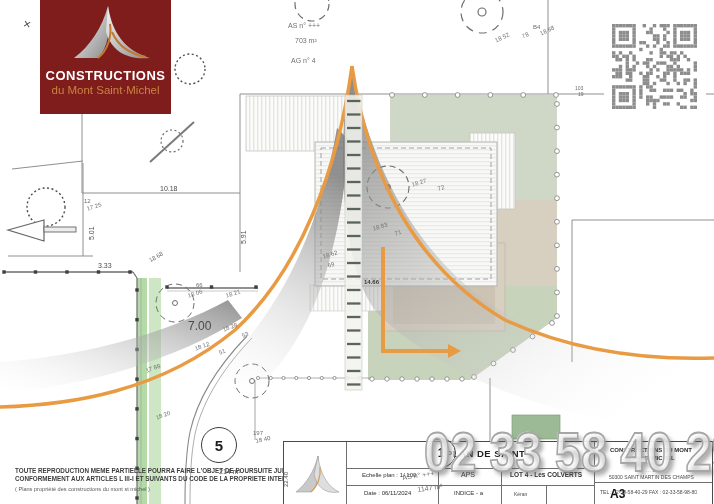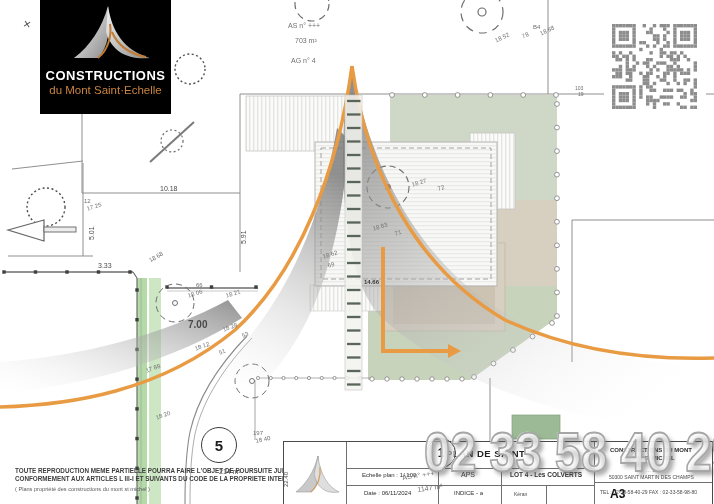--- a/index.html
+++ b/index.html
@@ -1,21 +1,21 @@
 <!DOCTYPE html>
 <html><head>
 <meta charset="utf-8">
 <style>
   html,body{margin:0;padding:0;background:#e8e8e8;}
   .stage{position:relative;width:714px;height:504px;background:#ffffff;overflow:hidden;
          font-family:"Liberation Sans",sans-serif;}
   .abs{position:absolute;}
 
   
-  .logo-box{left:40px;top:0;width:131px;height:114px;background:#000000;z-index:15;text-align:center;}
+  .logo-box{left:40px;top:0;width:131px;height:114px;background:#7f1d1d;z-index:15;text-align:center;}
   .logo-name{color:#ffffff;font-weight:bold;font-size:13px;letter-spacing:.5px;margin-top:2px;}
   .logo-sub{color:#c9843f;font-size:11.5px;margin-top:1px;}
   .quality{left:42px;top:117px;z-index:15;white-space:nowrap;}
   .quality .ql{color:#a0a0a0;font-size:12.5px;letter-spacing:2px;display:inline-block;}
   .quality .qs{color:#1a1a1a;font-size:12px;letter-spacing:5px;display:inline-block;margin-left:10px;}
 
   
   #annotations{left:0;top:0;width:714px;height:504px;z-index:12;pointer-events:none;}
   .ann{position:absolute;color:#6f6f6f;white-space:nowrap;transform-origin:left top;}
   .circ{position:absolute;border:1.3px solid #3c3c3c;border-radius:50%;display:flex;align-items:center;
@@ -514,21 +514,21 @@
   </svg>
 
   <div class="abs logo-box">
     <svg width="131" height="62" viewBox="0 0 131 62">
       <path d="M34,58 C50,46 62,28 68,6 C71,30 68,48 58,58 Z" fill="url(#silver)"></path>
       <path d="M68,6 C72,32 84,50 110,58 C88,60 72,52 66,32 Z" fill="url(#silver)"></path>
       <path d="M58,58 C68,50 72,36 70,24" stroke="#c07c35" stroke-width="2" fill="none"></path>
       <path d="M72,32 C78,46 90,54 106,57" stroke="#c07c35" stroke-width="2" fill="none"></path>
     </svg>
     <div class="logo-name">CONSTRUCTIONS</div>
-    <div class="logo-sub">du Mont Saint·Echelle</div>
+    <div class="logo-sub">du Mont Saint·Michel</div>
   </div>
 
   <div class="abs legal">
     <div class="l12">TOUTE REPRODUCTION MEME PARTIELLE POURRA FAIRE L'OBJET DE POURSUITE JUDICIAIRE</div>
     <div class="l12">CONFORMEMENT AUX ARTICLES L III-I ET SUIVANTS DU CODE DE LA PROPRIETE INTELECTUELLE</div>
     <div class="l3">( Plans propriété des constructions du mont st michel )</div>
   </div>
 
   <div class="abs tblock">
 
@@ -577,21 +577,21 @@
       <div class="ann" style="left: 84px; top: 198px; font-size: 6px;">12</div>
       <div class="ann" style="left: 86px; top: 206px; font-size: 6px; transform: rotate(-18deg);">17 25</div>
       <div class="ann" style="left: 160px; top: 185px; font-size: 7px; color: rgb(74, 74, 74);">10.18</div>
       <div class="ann" style="left: 88px; top: 240px; font-size: 7px; transform: rotate(-90deg); color: rgb(74, 74, 74);">5.01</div>
       <div class="ann" style="left: 240px; top: 244px; font-size: 7px; transform: rotate(-90deg); color: rgb(74, 74, 74);">5.91</div>
       <div class="ann" style="left: 98px; top: 262px; font-size: 7px; color: rgb(74, 74, 74);">3.33</div>
       <div class="ann" style="left: 148px; top: 258px; font-size: 6px; transform: rotate(-30deg);">18 68</div>
       <div class="ann" style="left: 196px; top: 282px; font-size: 6px;">66</div>
       <div class="ann" style="left: 187px; top: 293px; font-size: 6px; transform: rotate(-18deg);">18 06</div>
       <div class="ann" style="left: 225px; top: 293px; font-size: 6px; transform: rotate(-18deg);">18 21</div>
-      <div class="ann" style="left: 188px; top: 319px; font-size: 10px; color: rgb(74, 74, 74); font-weight: bold;">7.00</div>
+      <div class="ann" style="left: 188px; top: 319px; font-size: 12px; color: rgb(74, 74, 74);">7.00</div>
       <div class="ann" style="left: 411px; top: 182px; font-size: 6px; transform: rotate(-18deg);">18 27</div>
       <div class="ann" style="left: 437px; top: 186px; font-size: 6px; transform: rotate(-18deg);">72</div>
       <div class="ann" style="left: 372px; top: 226px; font-size: 6px; transform: rotate(-18deg);">18 83</div>
       <div class="ann" style="left: 394px; top: 231px; font-size: 6px; transform: rotate(-18deg);">71</div>
       <div class="ann" style="left: 322px; top: 254px; font-size: 6px; transform: rotate(-18deg);">18 62</div>
       <div class="ann" style="left: 327px; top: 263px; font-size: 6px; transform: rotate(-18deg);">69</div>
       <div class="ann" style="left: 364px; top: 279px; font-size: 6px; color: rgb(58, 58, 58); font-weight: bold;">14.66</div>
       <div class="ann" style="left: 222px; top: 327px; font-size: 6px; transform: rotate(-20deg);">18 28</div>
       <div class="ann" style="left: 241px; top: 333px; font-size: 6px; transform: rotate(-20deg);">53</div>
       <div class="ann" style="left: 194px; top: 346px; font-size: 6px; transform: rotate(-20deg);">18 12</div>

